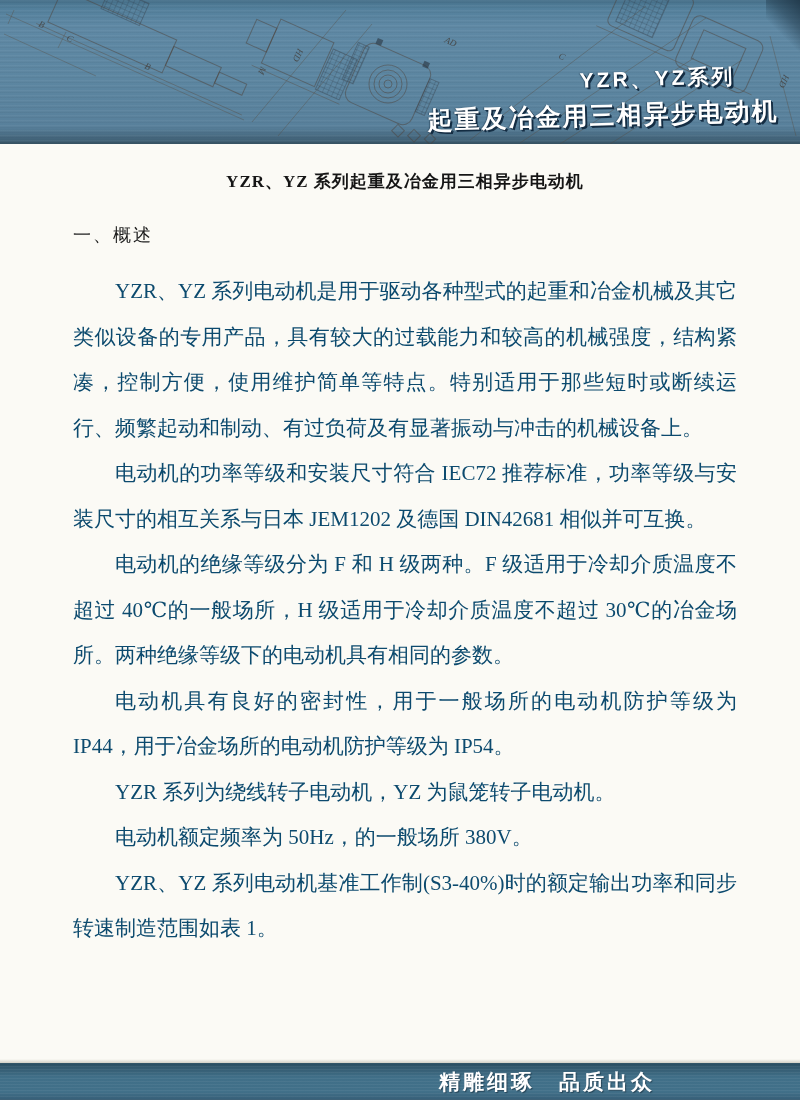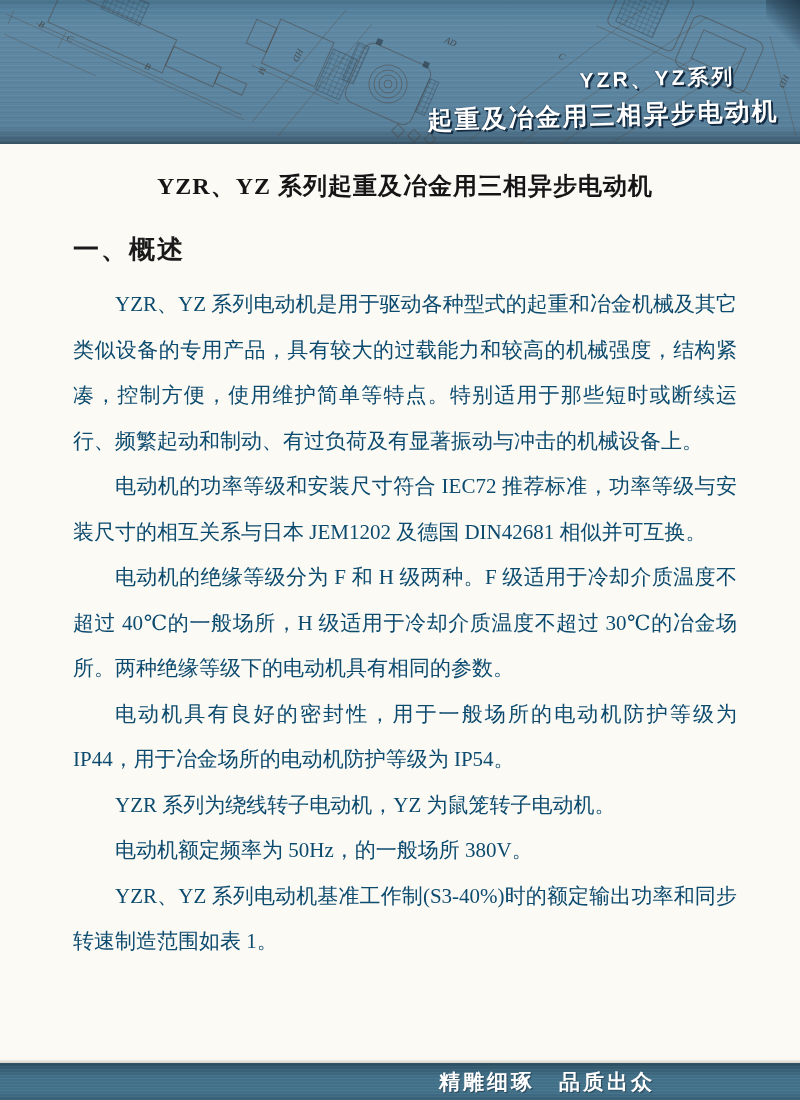--- a/index.html
+++ b/index.html
@@ -55,29 +55,29 @@
   .header-line1{font-size:21px;letter-spacing:3px;margin-right:42px;}
   .header-line2{font-size:25px;letter-spacing:2px;margin-top:5px;}
   
   .doc{
     position:absolute;top:144px;left:0;width:800px;height:919px;
     padding:26px 63px 0 73px;
     color:var(--ink);
   }
   .doc-title{
     text-align:center;
-    font-size:24px;font-weight:bold;
+    font-size:17px;font-weight:bold;
     letter-spacing:1px;
     margin-bottom:30px;
     color:#151515;
   }
   .section-heading{
-    font-size:26px;font-weight:bold;
+    font-size:18px;font-weight:normal;
     letter-spacing:2px;
-    margin-bottom:15px;
+    margin-bottom:22px;
     color:#1a1a1a;
   }
   .paragraphs p{
     font-size:21px;
     line-height:45.5px;
     text-align:justify;
     text-indent:2em;
     color:#0c4a6e;
   }
   

